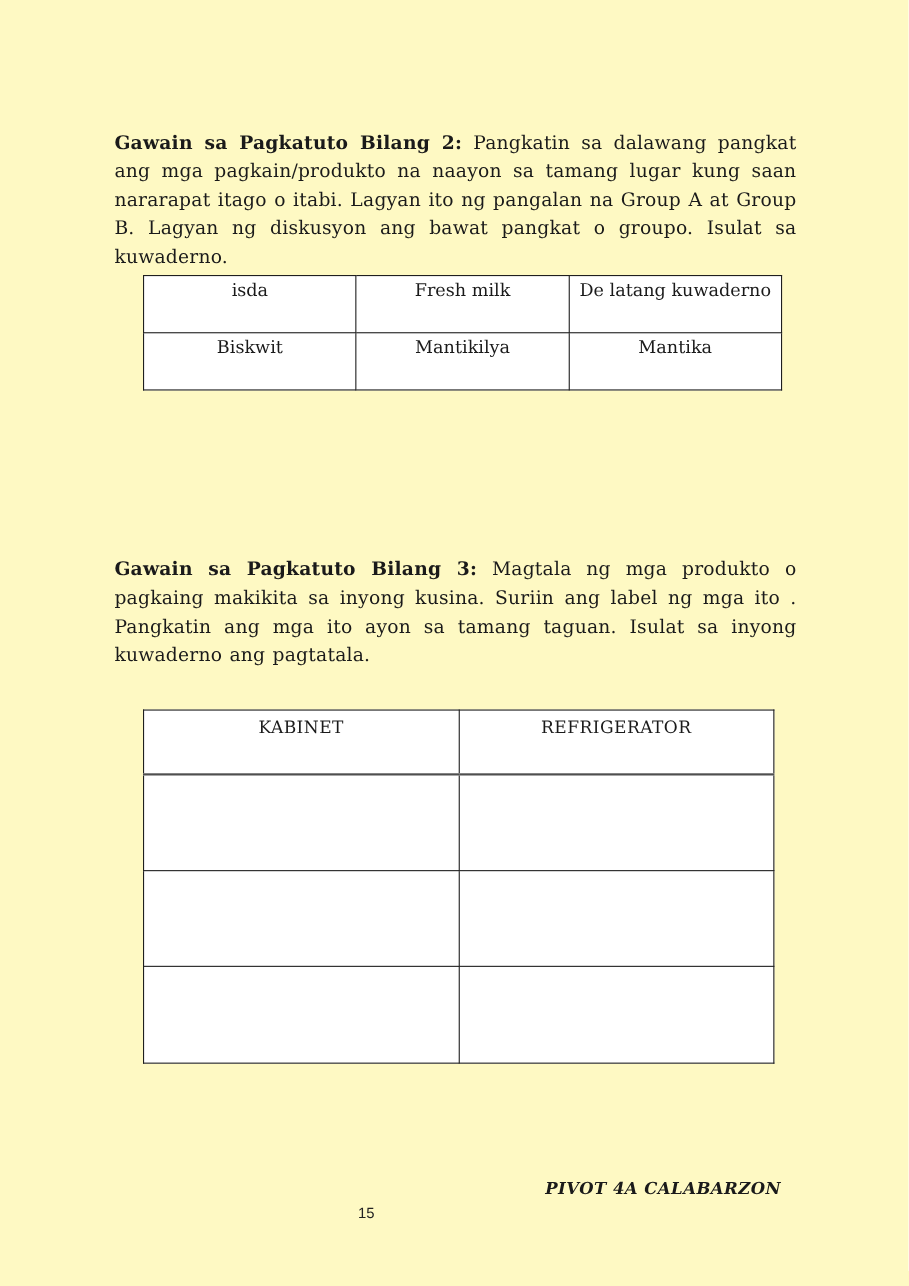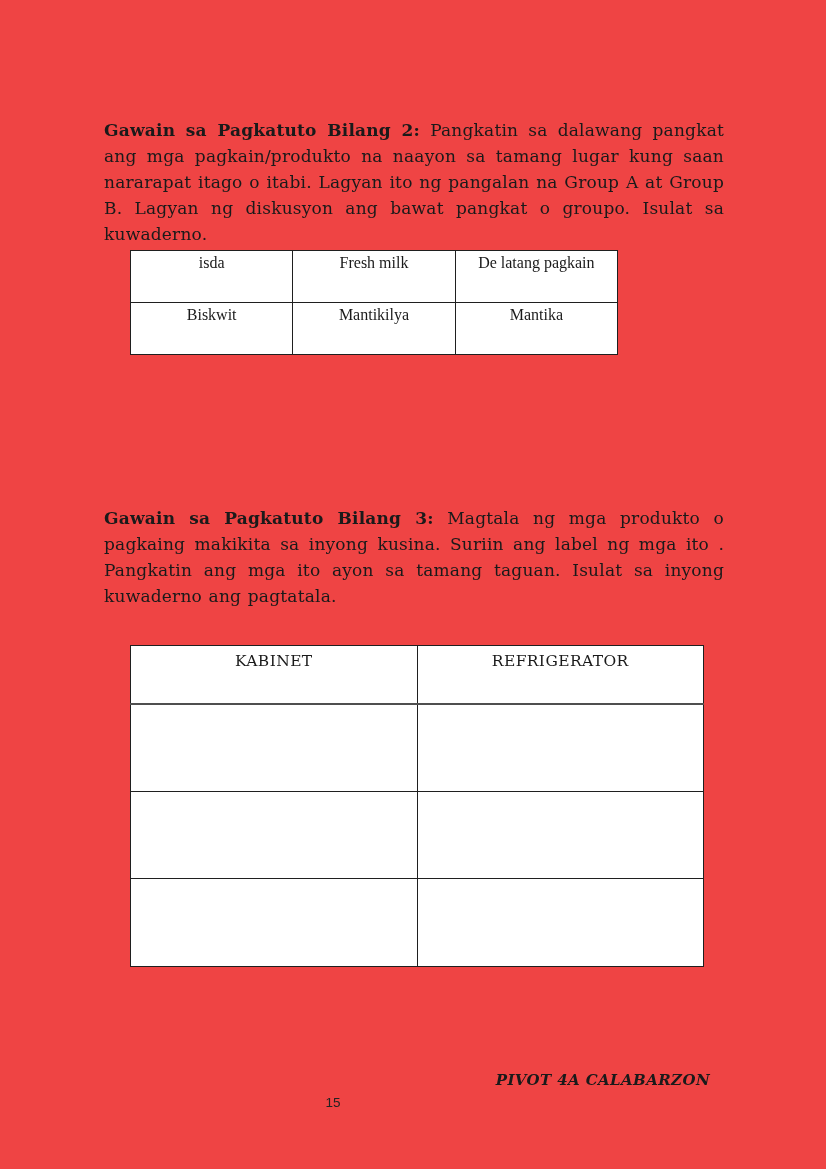--- a/index.html
+++ b/index.html
@@ -1,19 +1,19 @@
 <!DOCTYPE html>
 <html><head>
 <meta charset="utf-8">
 <style>
   html,body { margin:0; padding:0; background:#ffffff; }
   .page {
     position:relative;
     width:826px; height:1169px;
-    background:#ef4444;
+    background:#fef9c3;
     color:#1a1a1a;
     font-family:"DejaVu Serif", serif;
     overflow:hidden;
   }
   .para {
     position:absolute;
     left:104px; width:620px;
     font-size:17px; line-height:26px;
     text-align:justify;
     letter-spacing:0.2px;
@@ -31,21 +31,21 @@
   }
   table.doc-table td, table.doc-table th {
     border:1px solid #1f1f1f;
     text-align:center;
     vertical-align:top;
     padding:3px 2px 0 2px;
     font-size:16px;
     font-weight:normal;
     overflow:hidden;
   }
-  #table-groups { left:130px; top:250px; width:488px;font-family:Liberation Serif, serif; }
+  #table-groups { left:130px; top:250px; width:581px; }
   #table-groups td { height:48px; }
 
   #table-storage { left:130px; top:645px; width:574px; }
   #table-storage th {
     height:51px;
     font-size:15.5px;
     letter-spacing:0.4px;
     border-bottom:2px solid #4f4f4f;
     padding-top:6px;
   }
@@ -77,21 +77,21 @@
 
 <div class="page">
 
   <p class="para" id="para-activity2"><span class="lead">Gawain sa Pagkatuto Bilang 2:</span><span> Pangkatin sa dalawang pangkat ang mga pagkain/produkto na naayon sa tamang lugar kung saan nararapat itago o itabi. Lagyan ito ng pangalan na Group A at Group B. Lagyan ng diskusyon ang bawat pangkat o groupo. Isulat sa kuwaderno.</span></p>
 
   <table class="doc-table" id="table-groups">
     <tbody>
       <tr>
         <td>isda</td>
         <td>Fresh milk</td>
-        <td>De latang pagkain</td>
+        <td>De latang kuwaderno</td>
       </tr>
       <tr>
         <td>Biskwit</td>
         <td>Mantikilya</td>
         <td>Mantika</td>
       </tr>
     </tbody>
   </table>
 
   <p class="para" id="para-activity3"><span class="lead">Gawain sa Pagkatuto Bilang 3:</span><span> Magtala ng mga produkto o pagkaing makikita sa inyong kusina. Suriin ang label ng mga ito . Pangkatin ang mga ito ayon sa tamang  taguan. Isulat sa inyong kuwaderno ang pagtatala.</span></p>

